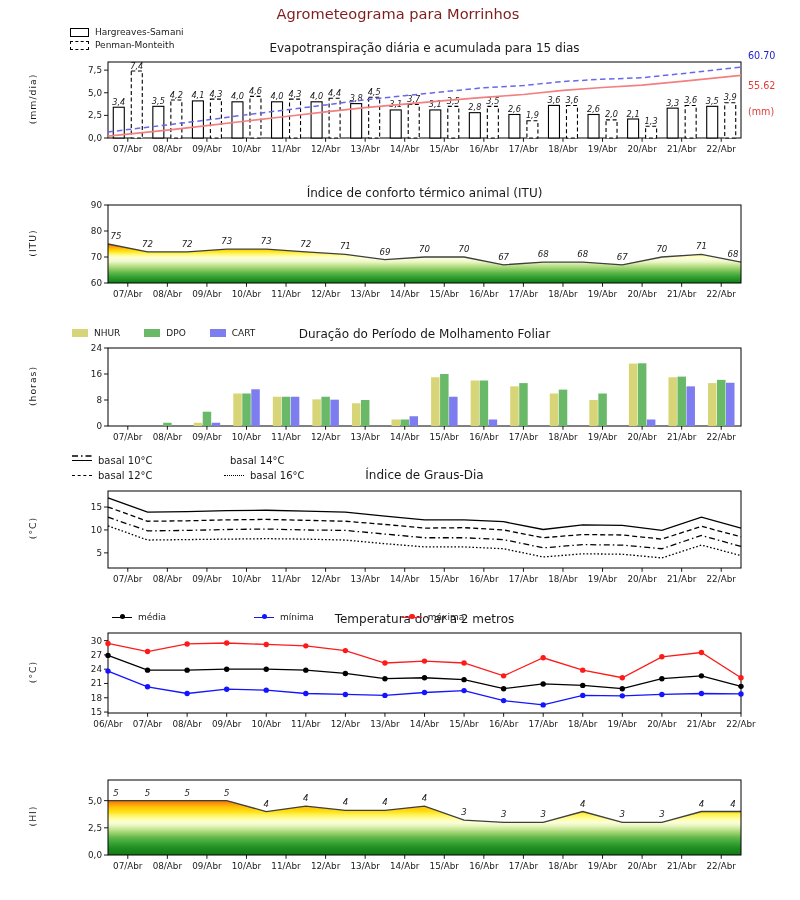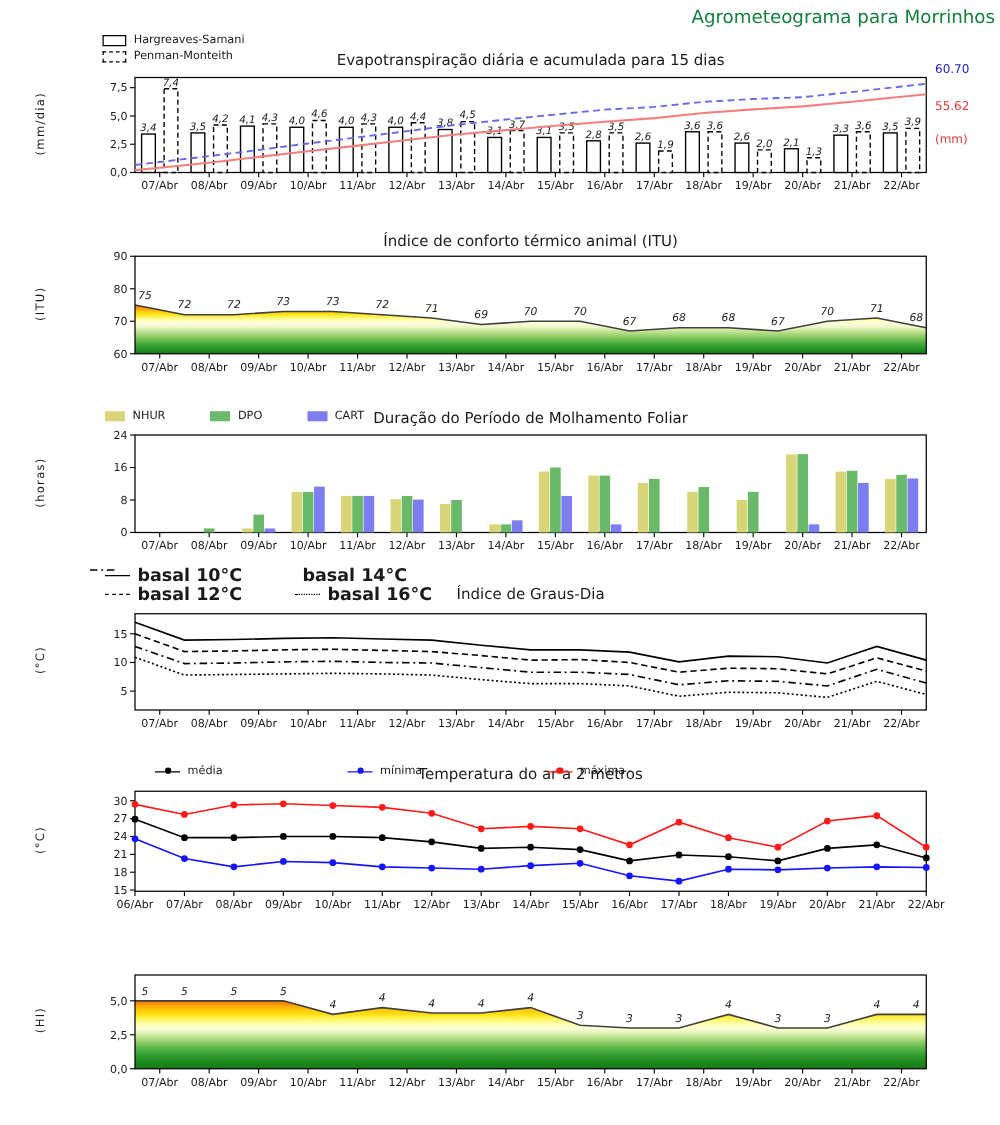--- a/index.html
+++ b/index.html
@@ -1,41 +1,41 @@
 <!DOCTYPE html>
 <html><head>
 <meta charset="utf-8">
 <style>
   html,body{margin:0;padding:0;background:#fff;}
   #stage{position:relative;width:800px;height:900px;background:#fff;
          font-family:"DejaVu Sans","Liberation Sans",sans-serif;color:#111;overflow:hidden;}
-  #main-title{position:absolute;top:5px;left:0;width:796px;text-align:right;
-              font-size:14.6px;color:#15803d;}
+  #main-title{position:absolute;top:5px;left:0;width:796px;text-align:center;
+              font-size:14.6px;color:#7f1d1d;}
   .sub-title{position:absolute;left:108px;width:633px;text-align:center;
              font-size:12px;color:#1a1a1a;white-space:nowrap;}
   .ylab{position:absolute;left:-6px;width:80px;height:14px;text-align:center;
         font-size:9.3px;letter-spacing:1px;transform:rotate(-90deg);transform-origin:center;
         color:#1a1a1a;white-space:nowrap;}
   svg{position:absolute;top:0;left:0;}
   .legend{position:absolute;display:flex;font-size:9px;color:#1a1a1a;align-items:center;}
-  .legend .li{display:flex;align-items:center;white-space:nowrap;margin-left:12px;}
+  .legend .li{display:flex;align-items:center;white-space:nowrap;}
   .legend .sw{display:inline-block;margin-right:6px;}
   .box-solid{width:17px;height:7px;border:1.2px solid #000;background:#fff;}
   .box-dashed{width:17px;height:7px;border:1.2px dashed #000;background:#fff;}
   .fill-sw{width:16px;height:8px;}
   .line-sw{width:20px;height:0;border-top:1.3px solid #000;}
   .line-sw.dashed{border-top-style:dashed;}
   .line-sw.dotted{border-top-style:dotted;}
   .dot-line{position:relative;width:20px;height:8px;}
   .dot-line .bar{position:absolute;top:3.5px;left:0;width:20px;height:1.4px;}
   .dot-line .dot{position:absolute;top:1.2px;left:7.5px;width:5.2px;height:5.2px;border-radius:50%;}
   #evap-legend{left:70px;top:27px;flex-direction:column;align-items:flex-start;gap:3px;}
   #molh-legend{left:72px;top:328px;gap:24px;}
   #graus-legend{left:72px;top:453px;display:grid;grid-template-columns:152px auto;
-                grid-auto-flow:column;grid-template-rows:15px 15px;font-size:14px;font-weight:bold;}
+                grid-auto-flow:column;grid-template-rows:15px 15px;font-size:10px;}
   #temp-legend{left:112px;top:612px;gap:88px;}
   .rl{position:absolute;left:748px;font-size:9.6px;white-space:nowrap;}
 </style>
 </head>
 <body>
 
 <div id="stage">
 
   <svg id="canvas" width="800" height="900" viewBox="0 0 800 900">
       <g>

